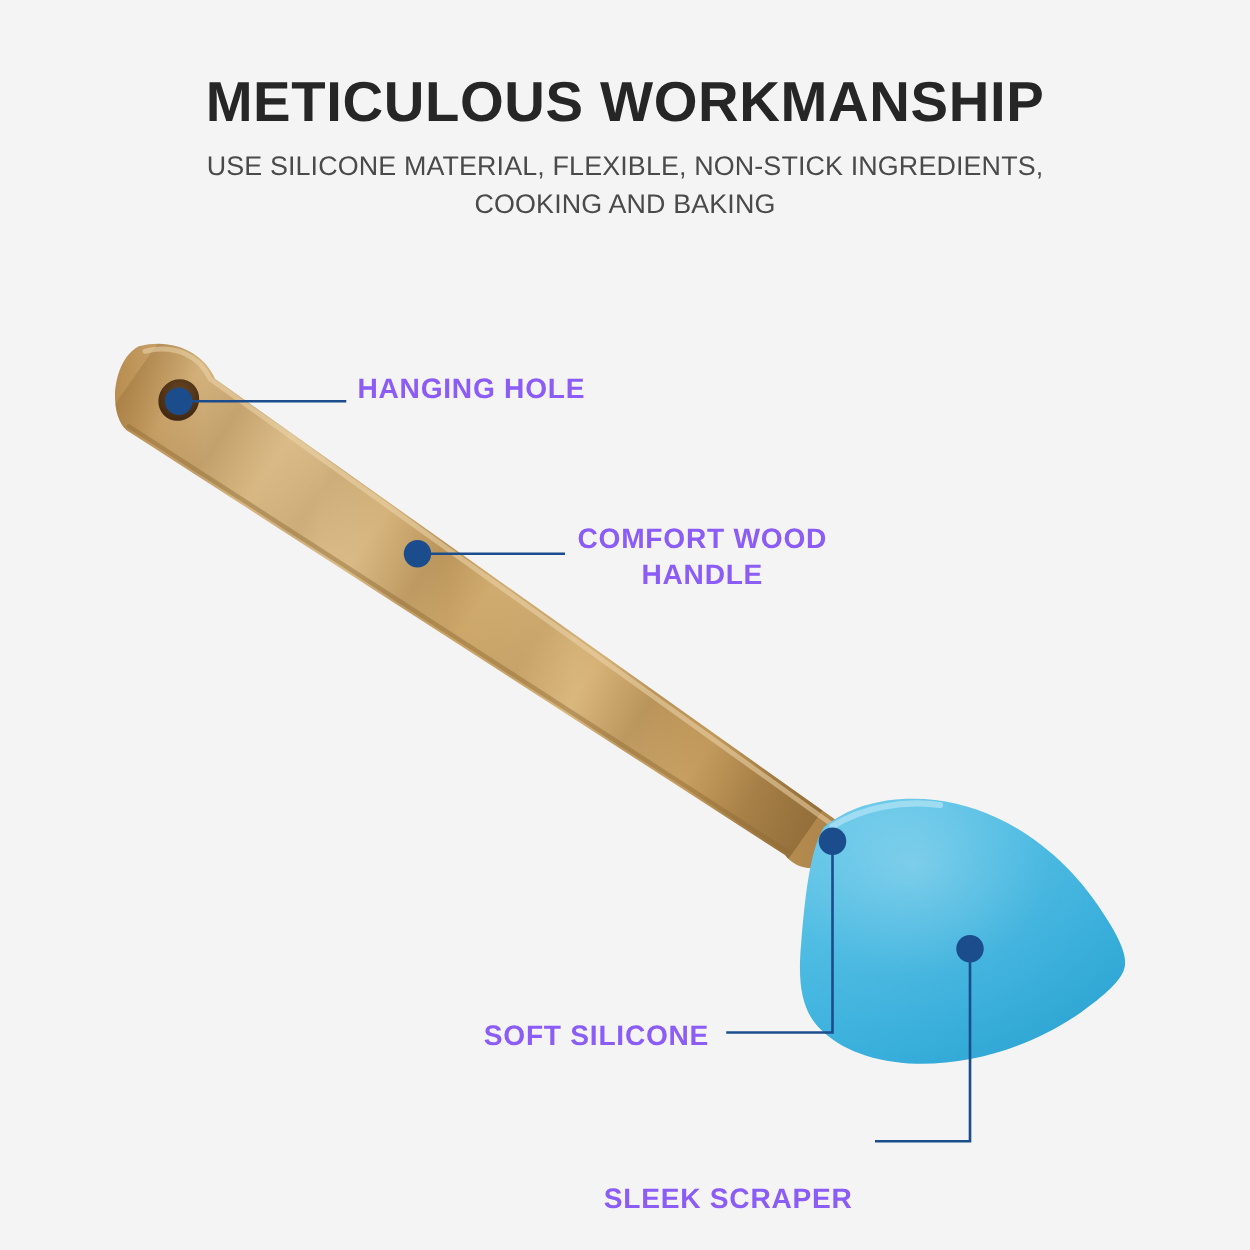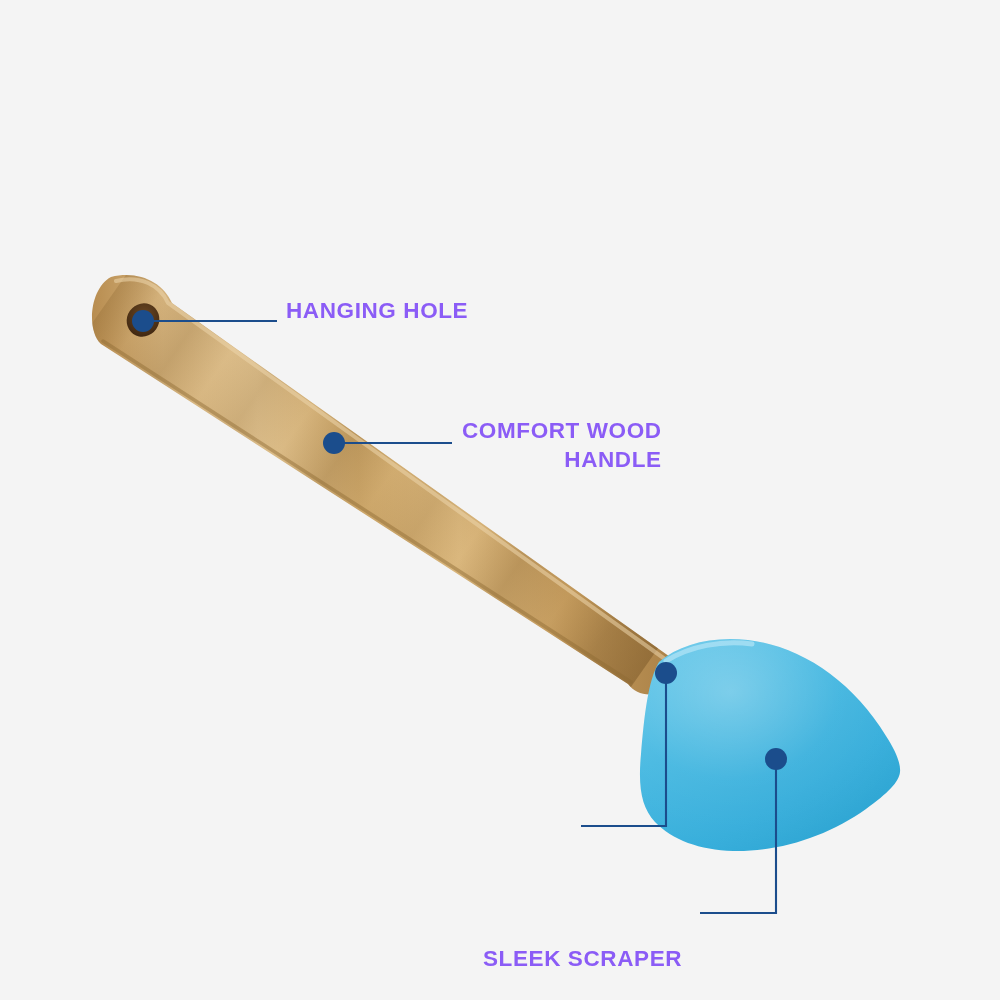--- a/index.html
+++ b/index.html
@@ -66,29 +66,36 @@
     font-size: 22.5px;
     font-weight: bold;
     color: #8b5cf6;
     letter-spacing: 0.6px;
     line-height: 1.27;
     white-space: nowrap;
   }
   .callout-label .cl-line { display: block; }
 
   #callout-hanging-hole { left: 286px; top: 297px; text-align: left; }
-  #callout-wood-handle  { left: 462px; top: 417px; text-align: right; }
+  #callout-wood-handle  { left: 462px; top: 417px; text-align: center; }
   #callout-soft-silicone{ left: 387px; top: 815px; text-align: left; }
   #callout-sleek-scraper{ left: 483px; top: 901px; text-align: left; margin-top: 44px; }
 </style>
 </head>
 <body>
 
 <div id="infographic">
 
+  <div class="header">
+    <h1 class="title">METICULOUS WORKMANSHIP</h1>
+    <p class="subtitle">
+      <span class="sub-line">USE SILICONE MATERIAL, FLEXIBLE, NON-STICK INGREDIENTS,</span>
+      <span class="sub-line">COOKING AND BAKING</span>
+    </p>
+  </div>
 
   <svg id="product-svg" viewBox="0 0 1000 1000">
     <defs>
 
       <linearGradient id="woodGrad" x1="0" y1="0" x2="1" y2="0">
         <stop offset="0%" stop-color="#b88d50"></stop>
         <stop offset="12%" stop-color="#d6b47e"></stop>
         <stop offset="28%" stop-color="#e0c28f"></stop>
         <stop offset="45%" stop-color="#cda76a"></stop>
         <stop offset="62%" stop-color="#dcb97f"></stop>
@@ -204,18 +211,21 @@
 
   <div class="callout-label" id="callout-hanging-hole">
     <span class="cl-line">HANGING HOLE</span>
   </div>
 
   <div class="callout-label" id="callout-wood-handle">
     <span class="cl-line">COMFORT WOOD</span>
     <span class="cl-line">HANDLE</span>
   </div>
 
+  <div class="callout-label" id="callout-soft-silicone">
+    <span class="cl-line">SOFT SILICONE</span>
+  </div>
 
   <div class="callout-label" id="callout-sleek-scraper">
     <span class="cl-line">SLEEK SCRAPER</span>
   </div>
 
 </div>
 
 </body></html>

